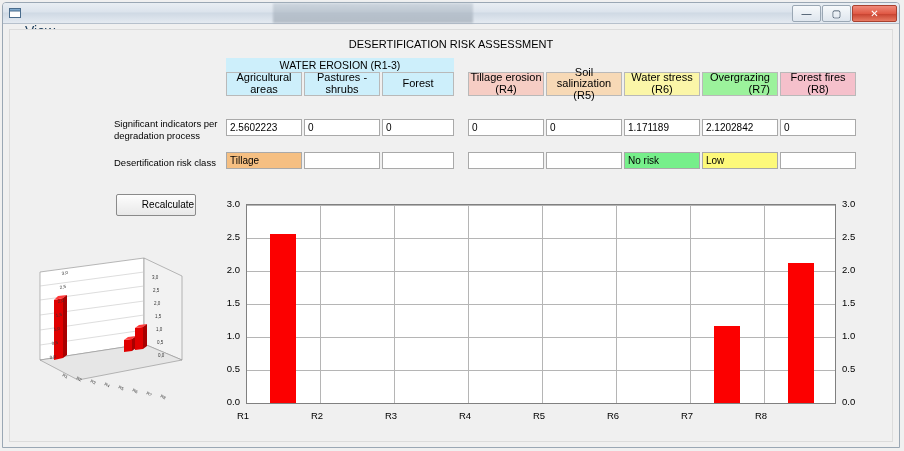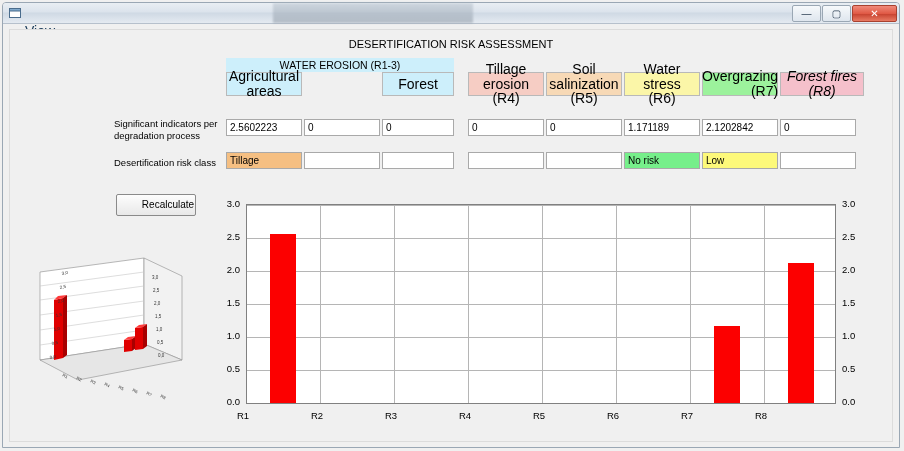--- a/index.html
+++ b/index.html
@@ -120,21 +120,21 @@
     line-height: 14px;
     color: #000;
   }
 
   .col-head {
     position: absolute;
     top: 42px;
     height: 24px;
     border: 1px solid #b9b9b9;
     box-sizing: border-box;
-    font-size: 14px;
+    font-size: 11px;
     text-align: center;
     color: #000;
     display: flex;
     align-items: center;
     justify-content: center;
     line-height: 1.05;
     white-space: pre-line;
   }
 
   .cell {
@@ -258,30 +258,31 @@
 
       <div class="page-title">DESERTIFICATION RISK ASSESSMENT</div>
 
       <div class="erosion-band">WATER EROSION (R1-3)</div>
 
       <div class="label-left" style="left:104px; top:88px; width:108px;">Significant indicators per
 degradation process</div>
       <div class="label-left" style="left:104px; top:127px; width:130px;">Desertification risk class</div>
 
       <div class="col-head" style="left:216px;  width:76px; background:#cdeffb;">Agricultural areas</div>
+      <div class="col-head" style="left:294px;  width:76px; background:#cdeffb;">Pastures - shrubs</div>
       <div class="col-head" style="left:372px;  width:72px; background:#cdeffb;">Forest</div>
       <div class="col-head" style="left:458px;  width:76px; background:#f6cdc4;">Tillage erosion
 (R4)</div>
       <div class="col-head" style="left:536px;  width:76px; background:#f7d9b6;">Soil salinization
 (R5)</div>
       <div class="col-head" style="left:614px;  width:76px; background:#fbf6a8;">Water stress
 (R6)</div>
       <div class="col-head" style="left:692px;  width:76px; background:#9cf29c;text-align:right;">Overgrazing
 (R7)</div>
-      <div class="col-head" style="left:770px;  width:84px; background:#f5c0cb;font-style:italic;">Forest fires
+      <div class="col-head" style="left:770px;  width:76px; background:#f5c0cb;">Forest fires
 (R8)</div>
 
       <div class="cell" style="left:216px; top:89px; width:76px;">2.5602223</div>
       <div class="cell" style="left:294px; top:89px; width:76px;">0</div>
       <div class="cell" style="left:372px; top:89px; width:72px;">0</div>
       <div class="cell" style="left:458px; top:89px; width:76px;">0</div>
       <div class="cell" style="left:536px; top:89px; width:76px;">0</div>
       <div class="cell" style="left:614px; top:89px; width:76px;">1.171189</div>
       <div class="cell" style="left:692px; top:89px; width:76px;">2.1202842</div>
       <div class="cell" style="left:770px; top:89px; width:76px;">0</div>

